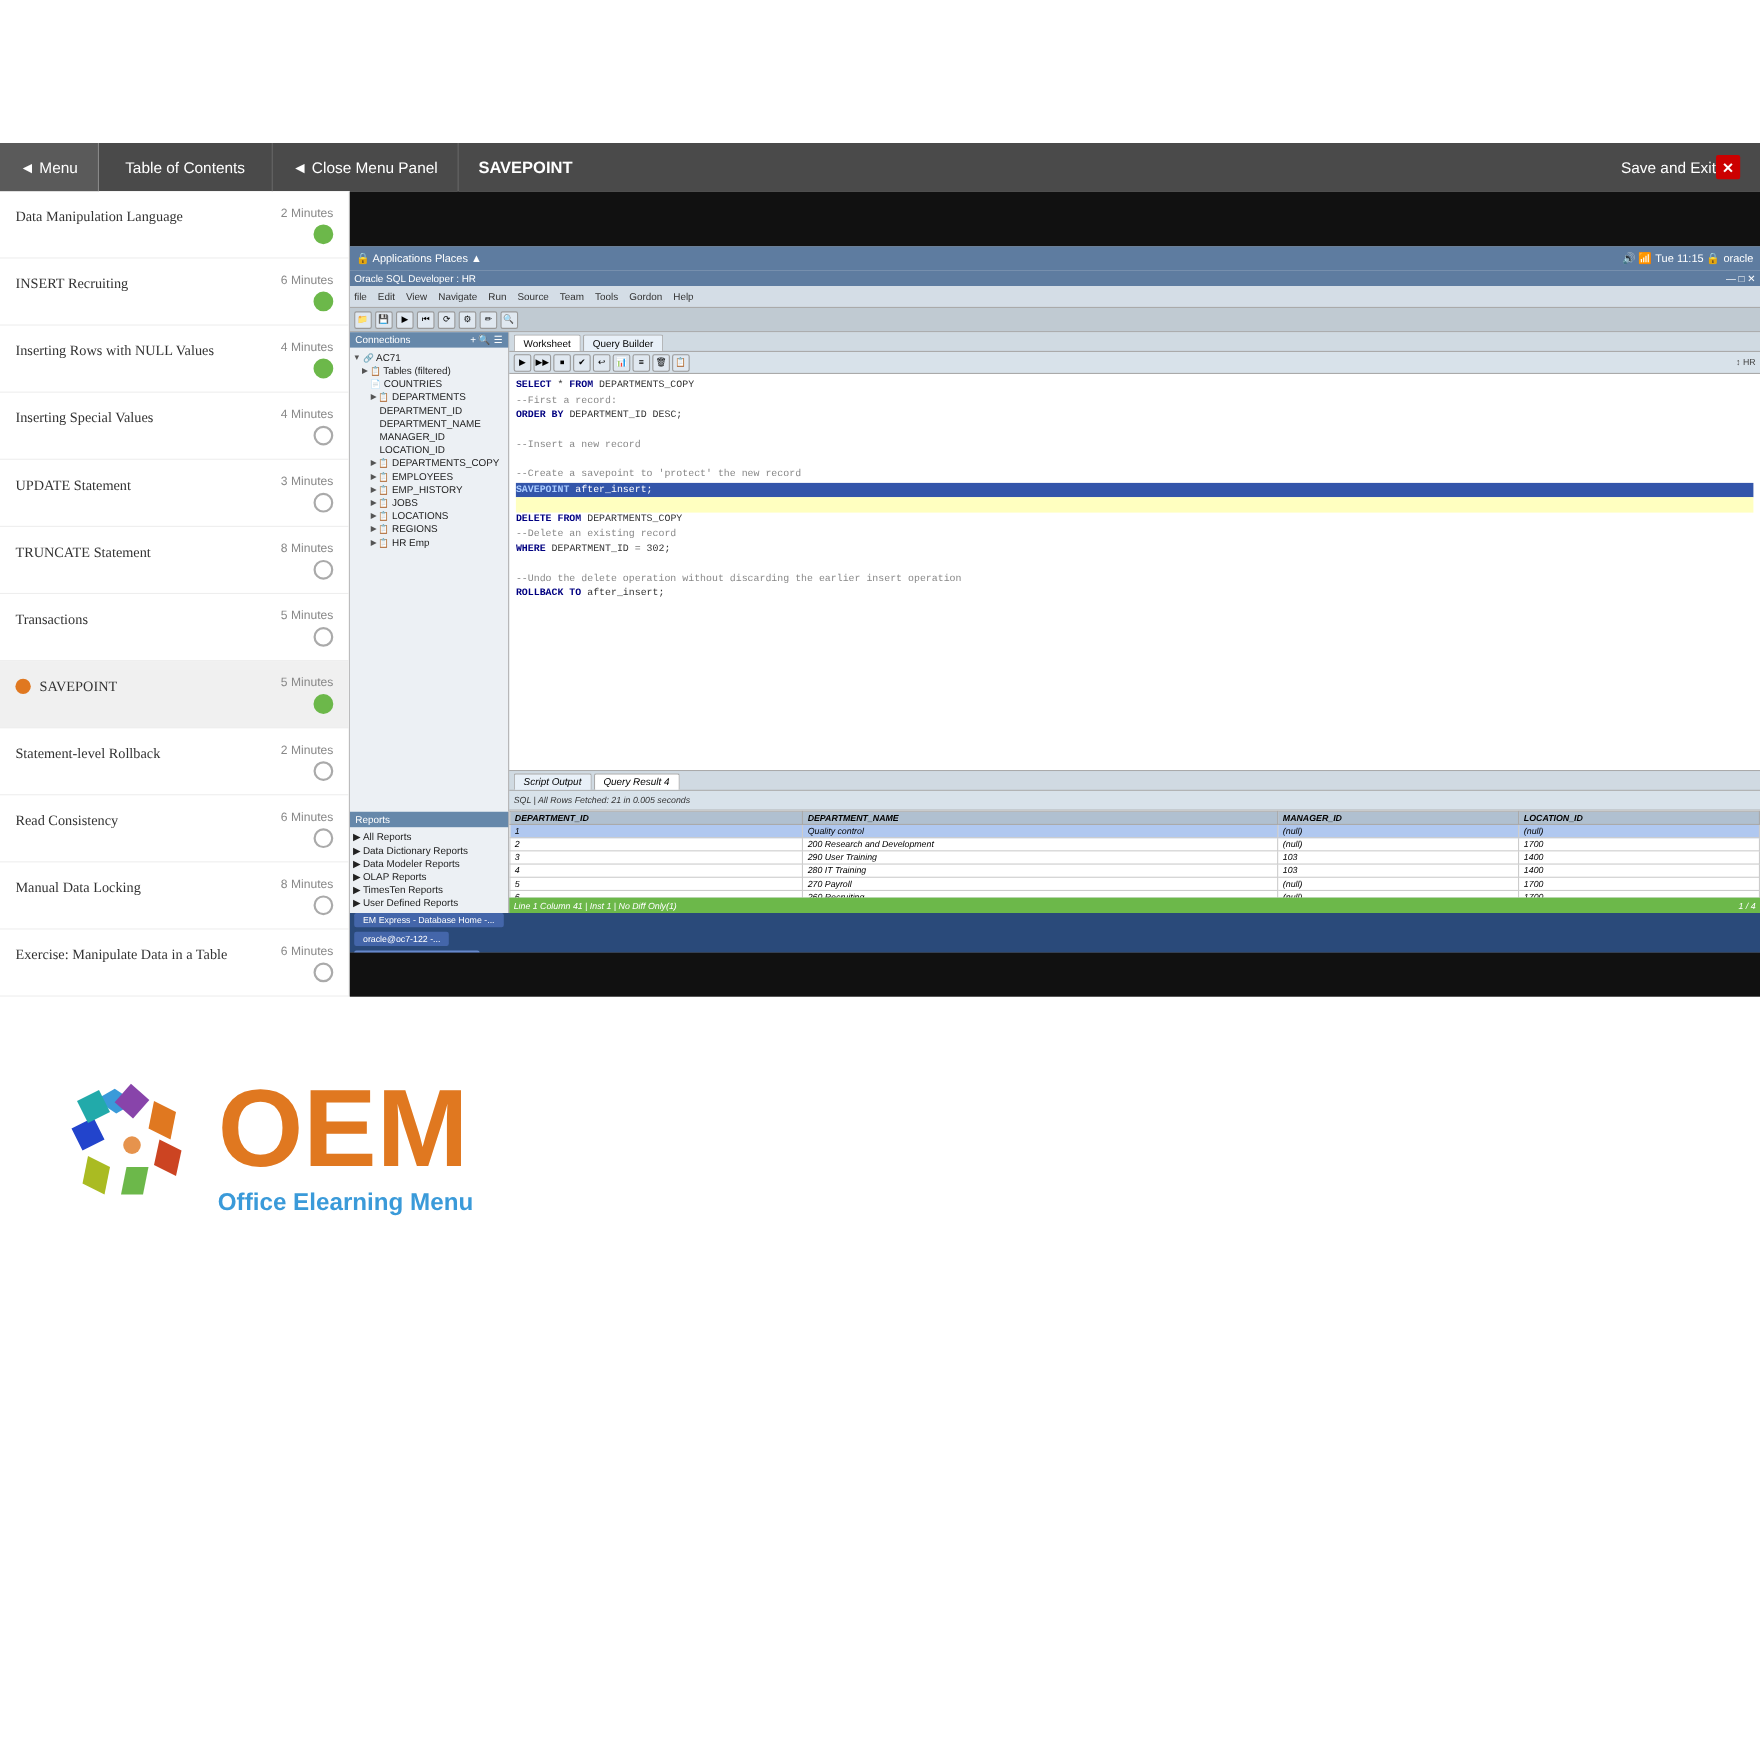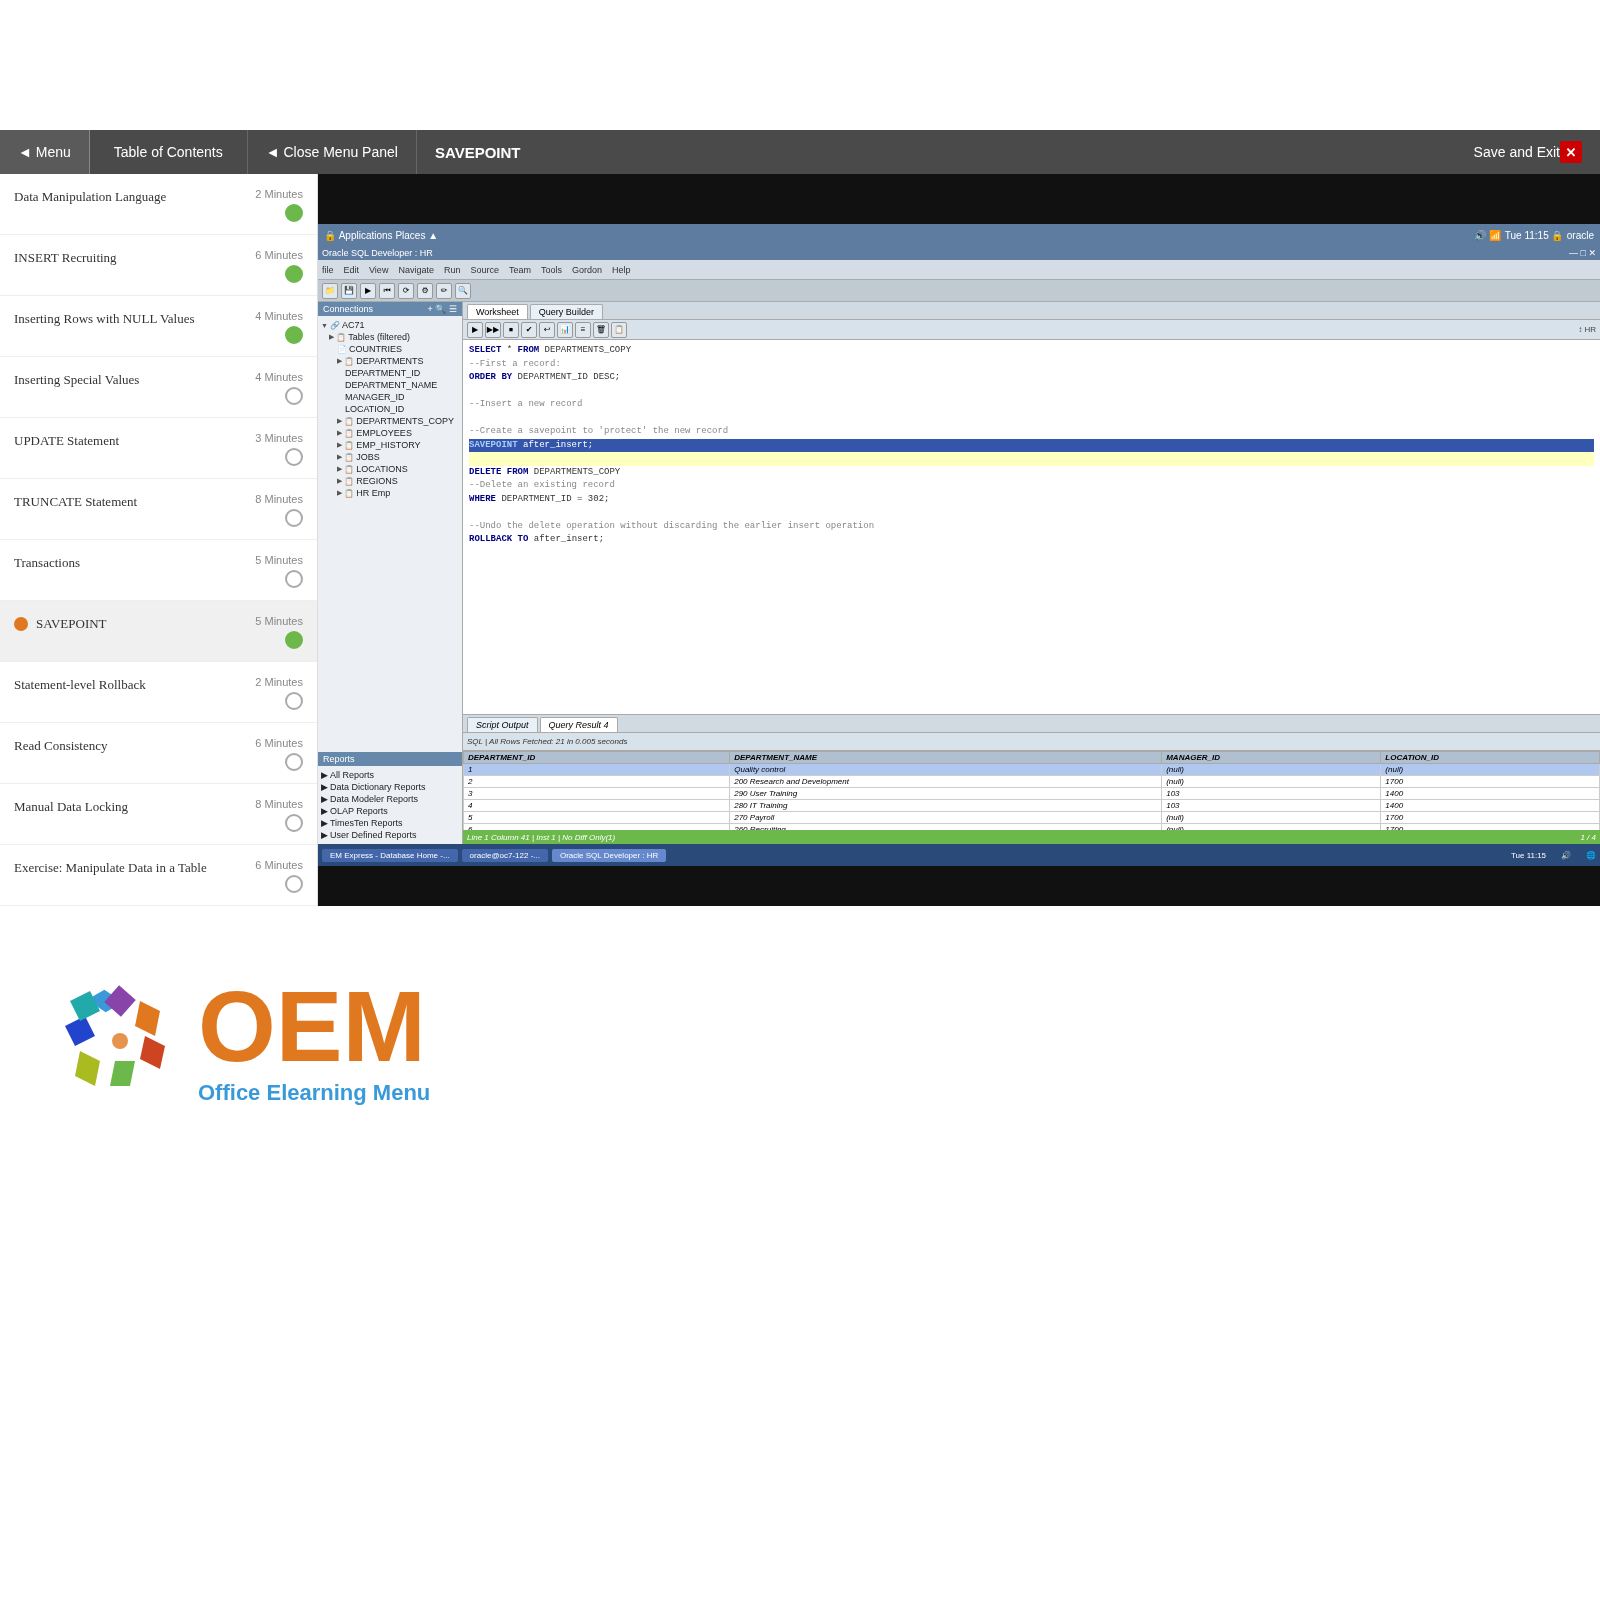--- a/index.html
+++ b/index.html
@@ -378,27 +378,28 @@
       align-items: center;
       padding: 0 4px;
       font-size: 8px;
       color: #fff;
       justify-content: space-between;
     }
 
     
     .os-taskbar {
       background: #2a4a7a;
-      height: 22px;
-      display: flex;
-      align-items: center;
+      height: 36px;
+      display: flex;
+      align-items: flex-start;
       padding: 0 4px;
       gap: 4px;
       font-size: 8px;
       color: #fff;
+      flex-direction: column;
     }
     .taskbar-item {
       background: #4466aa;
       padding: 2px 8px;
       border-radius: 2px;
       font-size: 8px;
       cursor: pointer;
     }
     .taskbar-item.active { background: #6688cc; }
     .taskbar-right { margin-left: auto; display: flex; align-items: center; gap: 15px; font-size: 8px; }

